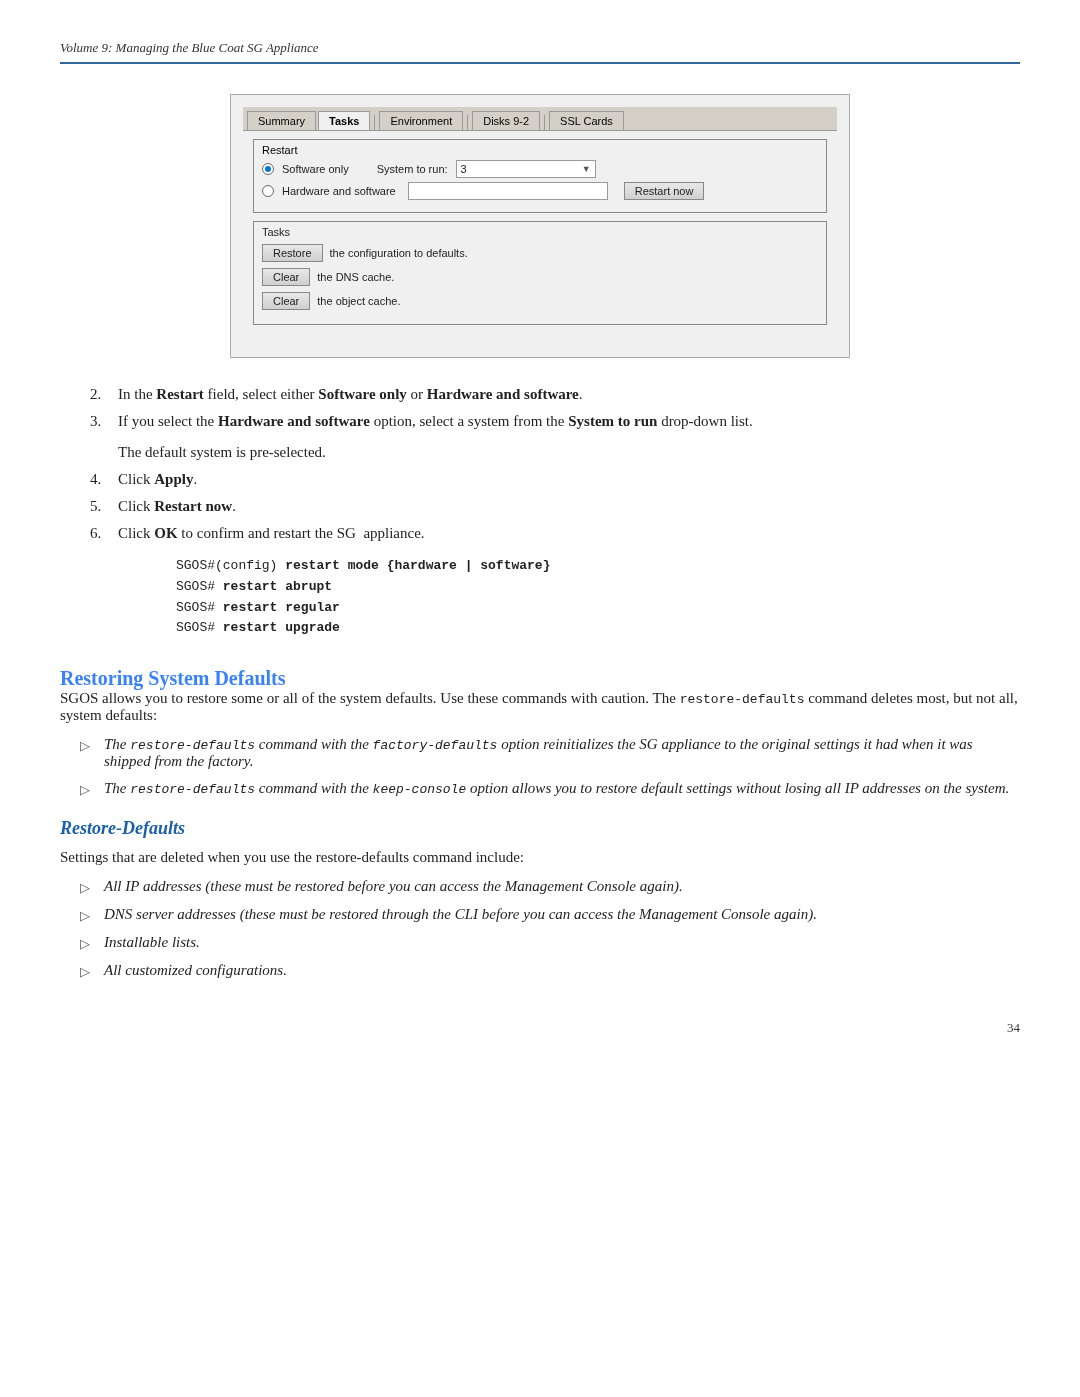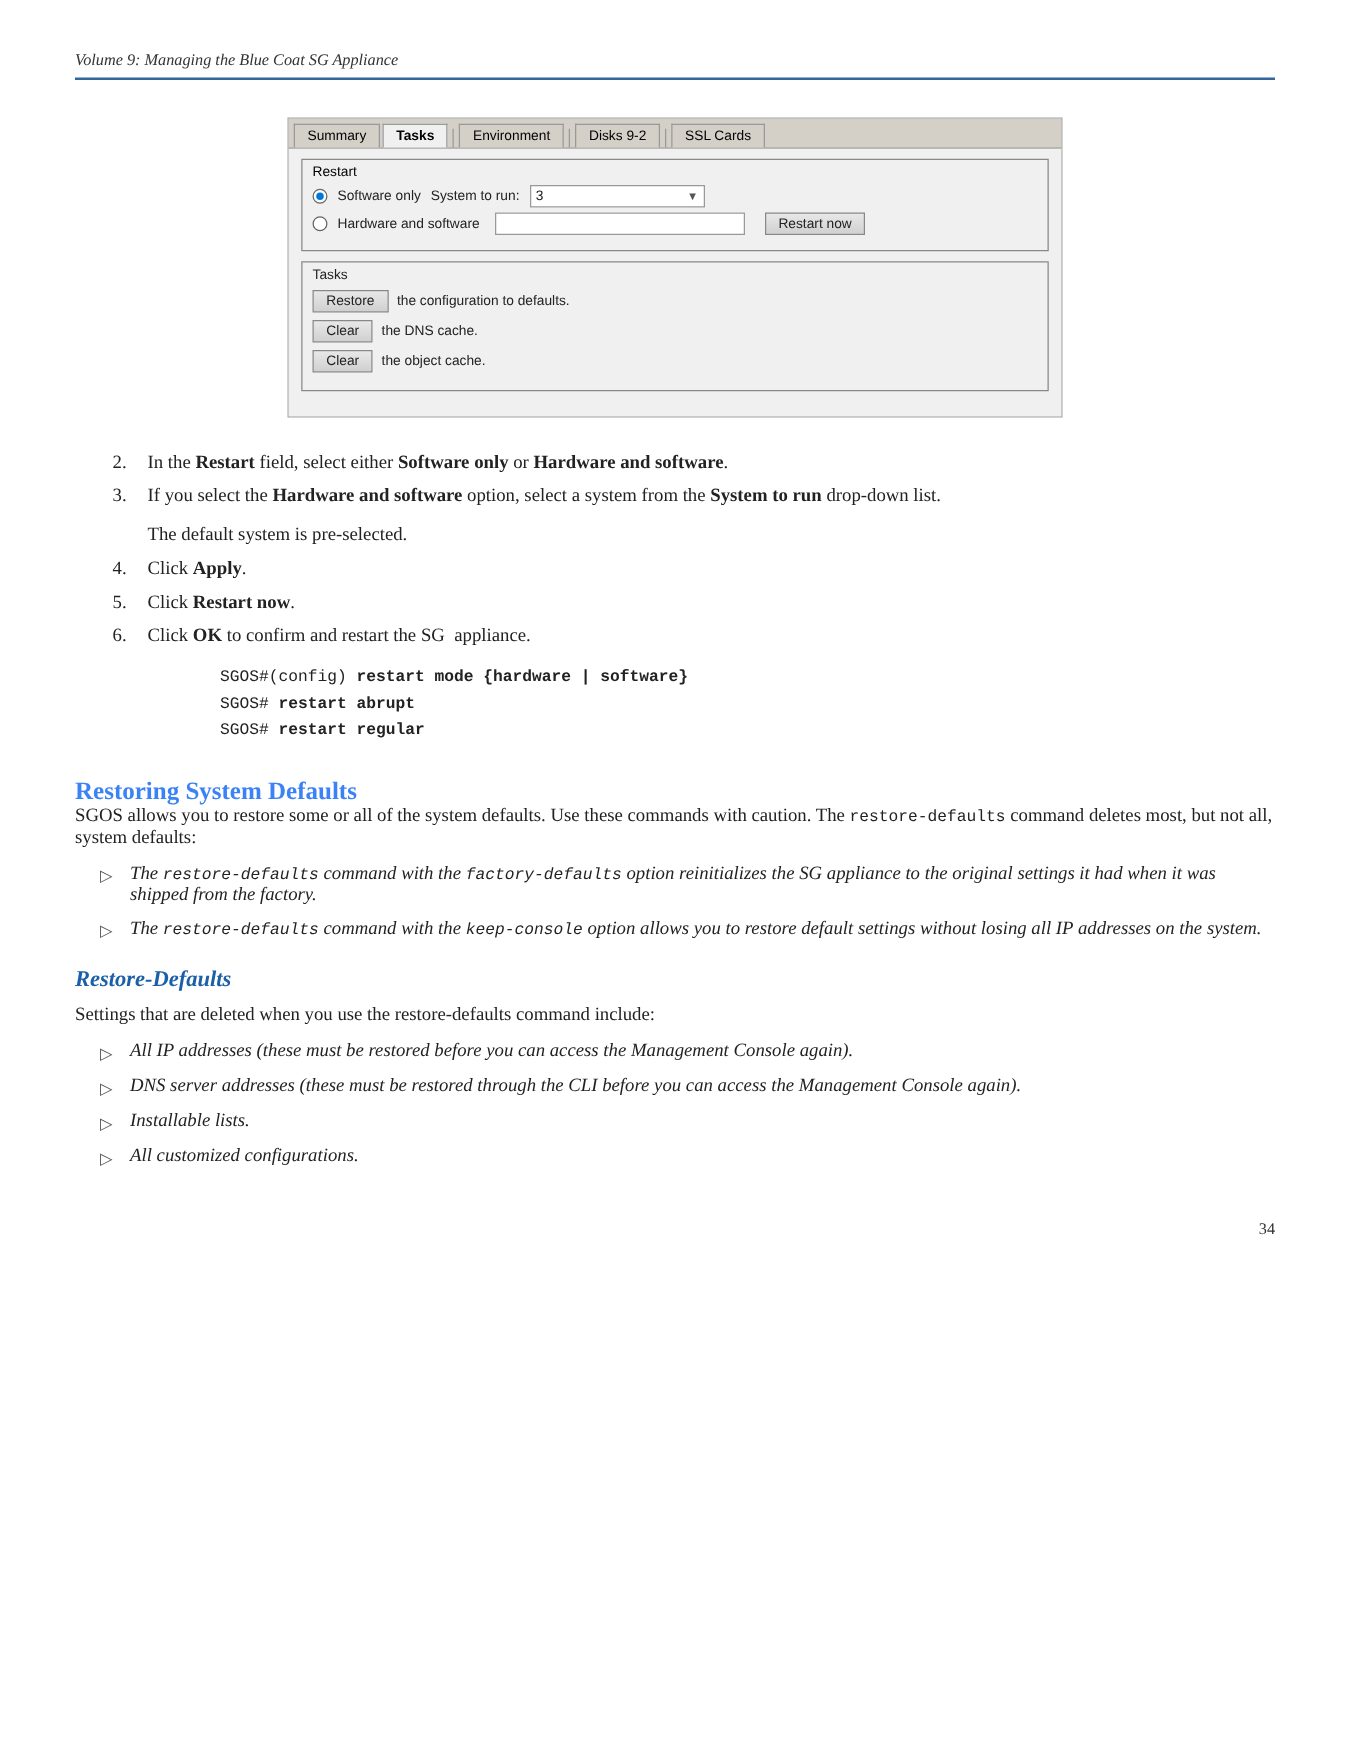--- a/index.html
+++ b/index.html
@@ -16,21 +16,21 @@
       font-size: 13px;
       color: #333;
       border-bottom: 2px solid #336699;
       padding-bottom: 6px;
       margin-bottom: 30px;
     }
     
     .ui-box {
       border: 1px solid #aaa;
       background: #f0f0f0;
-      padding: 0;
+      padding: 12px;
       margin: 0 auto 28px auto;
       width: 620px;
       font-family: Arial, sans-serif;
       font-size: 12px;
     }
     .ui-tabs {
       display: flex;
       background: #d4d0c8;
       border-bottom: 1px solid #999;
       padding: 4px 4px 0 4px;
@@ -242,21 +242,21 @@
   </div>
 
   <div class="ui-content">
 
     <div class="ui-group">
       <div class="ui-group-label">Restart</div>
 
       <div class="ui-row">
         <div class="ui-radio checked"></div>
         <span class="ui-label">Software only</span>
-        <span class="ui-label" style="">System to run:</span>
+        <span class="ui-label" style="margin-left:20px;">System to run:</span>
         <div class="ui-dropdown" style="width:140px;flex:none;">
           <span>3</span>
           <span class="ui-dropdown-arrow">▼</span>
         </div>
       </div>
 
       <div class="ui-row">
         <div class="ui-radio"></div>
         <span class="ui-label">Hardware and software</span>
         <div class="ui-textbox" style="margin-left:4px;width:200px;flex:none;"></div>
@@ -321,20 +321,23 @@
   <div class="code-block">
     <div>
       <span class="cmd-prefix">SGOS#(config) </span><span class="cmd-bold">restart mode {hardware | software}</span>
     </div>
     <div>
       <span class="cmd-prefix">SGOS# </span><span class="cmd-bold">restart abrupt</span>
     </div>
     <div>
       <span class="cmd-prefix">SGOS# </span><span class="cmd-bold">restart regular</span>
     </div>
+    <div>
+      <span class="cmd-prefix">SGOS# </span><span class="cmd-bold">restart upgrade</span>
+    </div>
   </div>
 </div>
 
 <h2 class="section-heading">Restoring System Defaults</h2>
 
 <div class="body-text">
   SGOS allows you to restore some or all of the system defaults. Use these commands with caution. The <code>restore-defaults</code> command deletes most, but not all, system defaults:
 </div>
 
 <div class="bullet-list">

